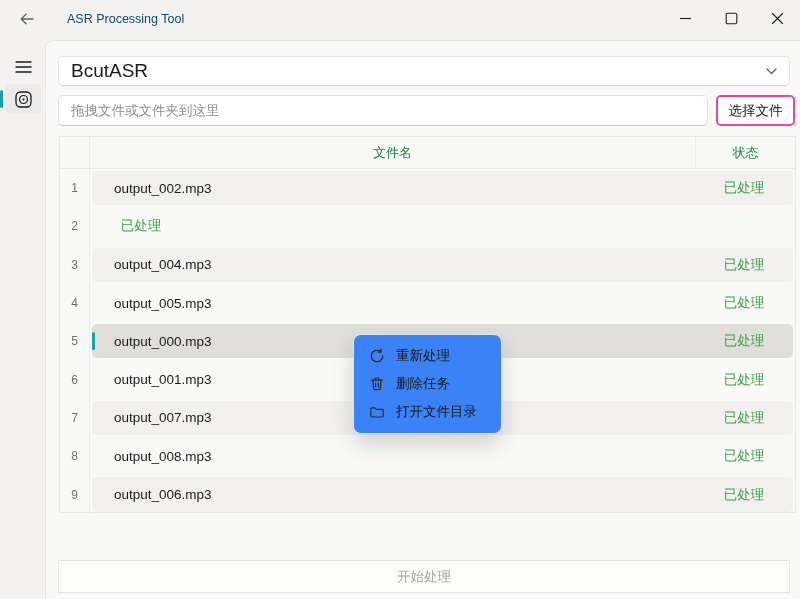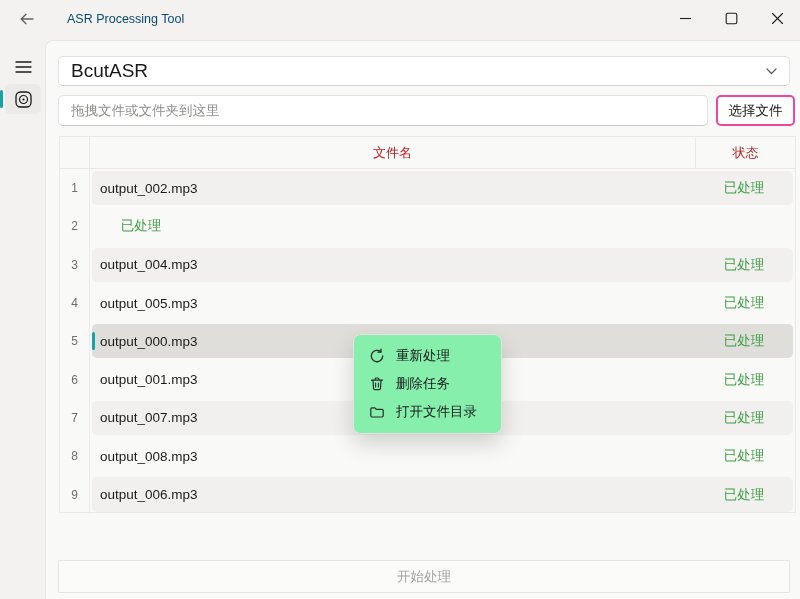--- a/index.html
+++ b/index.html
@@ -49,48 +49,48 @@
               font-family:inherit; outline:none; }
   .filebar-input::placeholder { color:#8f8f8c; }
   .choose-btn { position:absolute; left:670px; top:54px; width:79px; height:31px;
               background:#fdfdfc; border:2px solid #ec4899; border-radius:5px;
               font-size:13.5px; color:#1a1a1a; display:flex; align-items:center; justify-content:center; }
 
   
   .ftable { position:absolute; left:13px; top:95px; width:737px; height:377px;
             border:1px solid #eae9e7; background:transparent; }
   .thead { display:flex; height:32px; border-bottom:1px solid #e9e8e6;
-           font-size:13px; color:#b91c1c; align-items:center; }
+           font-size:13px; color:#15803d; align-items:center; }
   .th-num { width:30px; height:100%; border-right:1px solid #eceae8; }
   .th-name { flex:1; text-align:center; }
   .th-status { width:100px; height:100%; border-left:1px solid #eceae8;
                display:flex; align-items:center; justify-content:center; }
   .tbody { height:345px; }
   .trow { display:flex; height:38.3px; align-items:stretch; }
   .cell-num { width:30px; border-right:1px solid #eceae8; display:flex;
               align-items:center; justify-content:center; font-size:12px; color:#6f6f6d; }
   .stripe { flex:1; margin:2px 2px; border-radius:5px; display:flex;
             align-items:center; position:relative; }
   .stripe.odd { background:#f1f0ee; }
   .stripe.sel { background:#dfdedb; }
   .pill { display:none; position:absolute; left:0; top:50%; transform:translateY(-50%);
           width:3px; height:18px; border-radius:2px; background:var(--accent); }
   .stripe.sel .pill { display:block; }
-  .fname { flex:1; margin-left:8px; font-size:13.5px; color:#1b1b1b; }
+  .fname { flex:1; margin-left:22px; font-size:13.5px; color:#1b1b1b; }
   .fstatus { width:98px; text-align:center; font-size:13.5px; color:var(--green); }
 
   
   .start-btn { position:absolute; left:12px; top:519px; width:732px; height:33px;
                background:#fbfbf9; border:1px solid #e5e4e2; border-radius:1px;
                display:flex; align-items:center; justify-content:center;
                font-size:13.5px; color:#a3a3a0; }
 
   
   .ctx-menu { position:absolute; left:353px; top:334px; width:149px;
-              background:#86efac; border:1px solid #e4e3e1; border-radius:8px;
+              background:#3b82f6; border:1px solid #e4e3e1; border-radius:8px;
               padding:7px 0; box-shadow:0 10px 22px rgba(0,0,0,.16); }
   .ctx-item { height:28px; display:flex; align-items:center; gap:11px;
               padding:0 10px 0 15px; font-size:13.5px; color:#1a1a1a; }
   .ctx-item .mi { width:16px; height:16px; color:#2a2a2a; }
 </style>
 </head>
 <body style="--accent: #17a2a8; --green: #3f9e46;">
 
 <div class="titlebar">
   <div class="back-btn">

